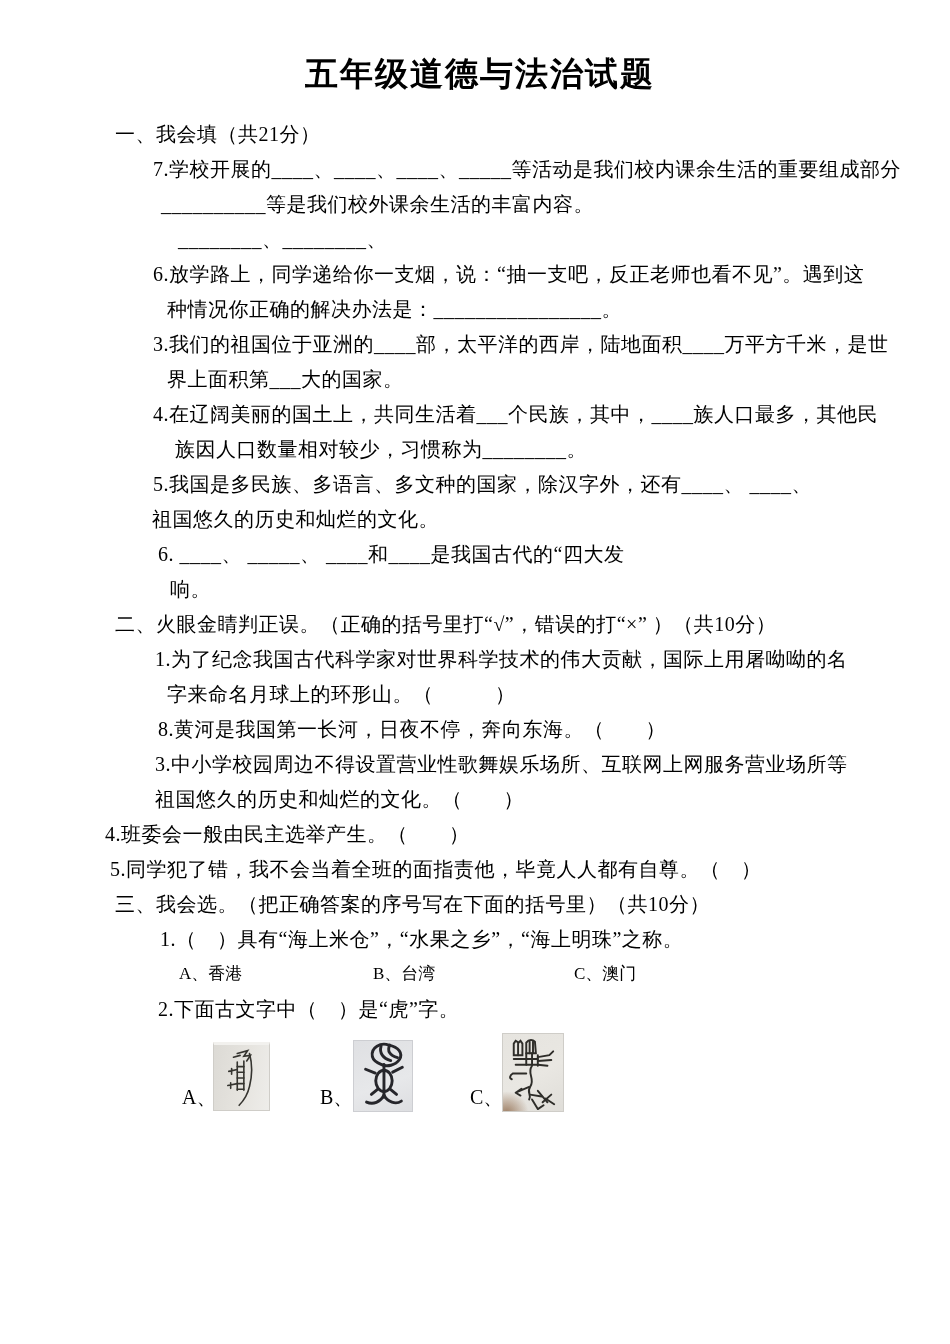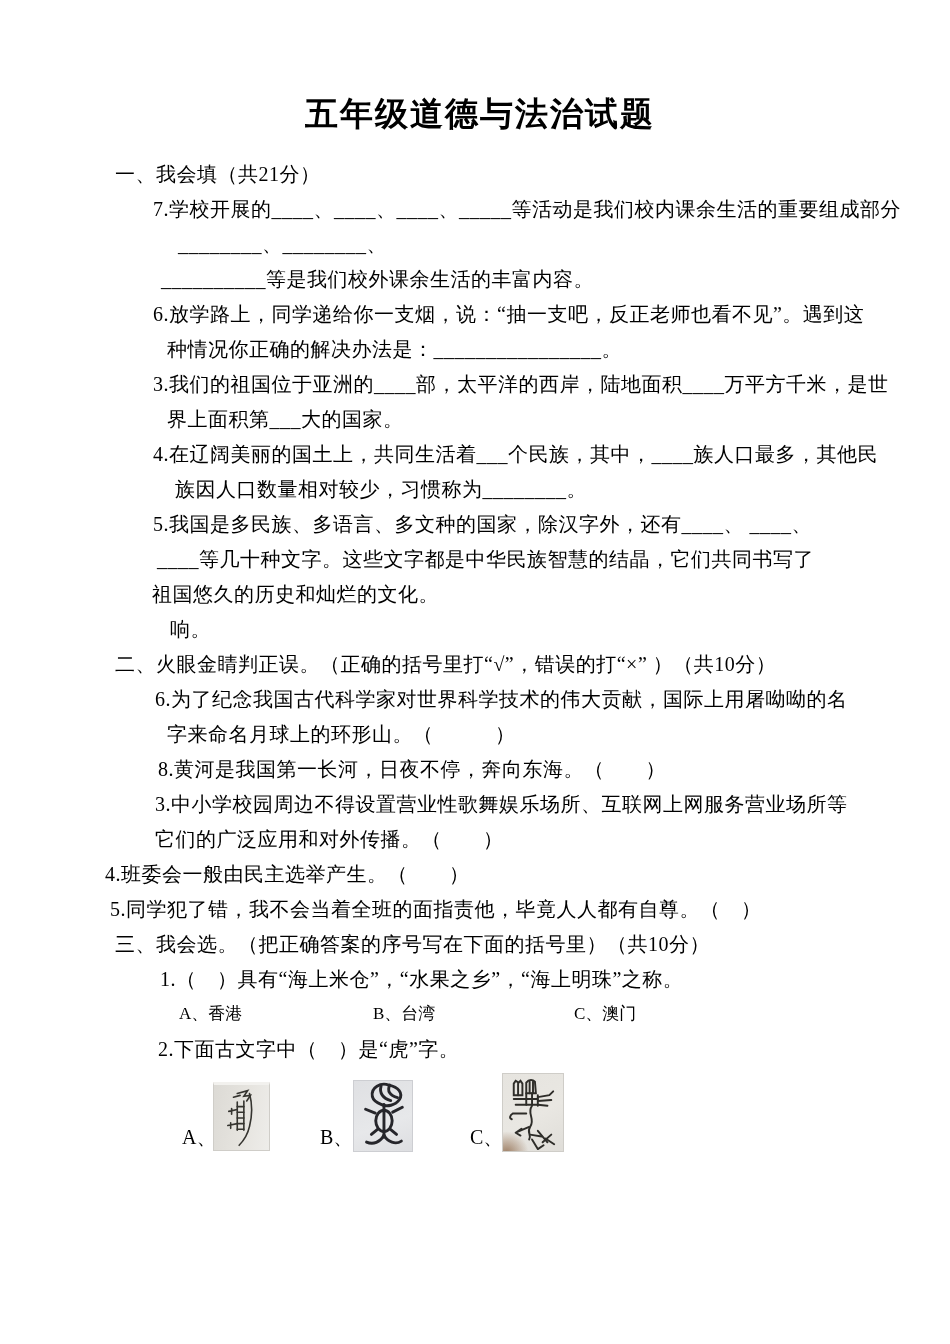--- a/index.html
+++ b/index.html
@@ -3,21 +3,21 @@
 <meta charset="utf-8">
 <style>
   html,body{margin:0;padding:0;background:#ffffff;}
   body{
     width:950px;height:1344px;overflow:hidden;
     font-family:"Liberation Serif","DejaVu Serif",serif;
     color:#000;
   }
   .page{
     box-sizing:border-box;width:950px;height:1344px;
-    padding:92px 90px 0 100px;background:#fff;position:relative;
+    padding:52px 90px 0 100px;background:#fff;position:relative;
   }
   .doc-title{
     font-family:"DejaVu Sans","Liberation Sans",sans-serif;
     font-weight:700;font-size:33px;letter-spacing:2px;
     text-align:center;margin:0 0 26px 0;color:#000;
   }
   .ln{
     font-size:20px;line-height:22px;margin:0 0 13px 0;
     white-space:pre;letter-spacing:0.5px;
   }
@@ -55,39 +55,39 @@
 </style>
 </head>
 <body>
 
 <div class="page">
 
   <h1 class="doc-title">五年级道德与法治试题</h1>
 
   <div class="ln heading in15">一、我会填（共21分）</div>
   <div class="ln in53">7.学校开展的____、____、____、_____等活动是我们校内课余生活的重要组成部分</div>
+  <div class="ln in61">__________等是我们校外课余生活的丰富内容。</div>
   <div class="ln in78">________、________、</div>
-  <div class="ln in61">__________等是我们校外课余生活的丰富内容。</div>
   <div class="ln in53">6.放学路上，同学递给你一支烟，说：“抽一支吧，反正老师也看不见”。遇到这</div>
   <div class="ln in67">种情况你正确的解决办法是：________________。</div>
   <div class="ln in53">3.我们的祖国位于亚洲的____部，太平洋的西岸，陆地面积____万平方千米，是世</div>
   <div class="ln in67">界上面积第___大的国家。</div>
   <div class="ln in53">4.在辽阔美丽的国土上，共同生活着___个民族，其中，____族人口最多，其他民</div>
   <div class="ln in75">族因人口数量相对较少，习惯称为________。</div>
   <div class="ln in53">5.我国是多民族、多语言、多文种的国家，除汉字外，还有____、 ____、</div>
-  <div class="ln in57">____等几十种文字。这些文字都是中华民族智慧的结晶，它们共同书写了</div>
   <div class="ln in52">祖国悠久的历史和灿烂的文化。</div>
+  <div class="ln in58">6. ____、 _____、 ____和____是我国古代的“四大发</div>
   <div class="ln in70">响。</div>
 
   <div class="ln heading in15">二、火眼金睛判正误。（正确的括号里打“√”，错误的打“×” ）（共10分）</div>
-  <div class="ln in55">6.为了纪念我国古代科学家对世界科学技术的伟大贡献，国际上用屠呦呦的名</div>
+  <div class="ln in55">1.为了纪念我国古代科学家对世界科学技术的伟大贡献，国际上用屠呦呦的名</div>
   <div class="ln in67">字来命名月球上的环形山。（　　　）</div>
   <div class="ln in58">8.黄河是我国第一长河，日夜不停，奔向东海。（　　）</div>
   <div class="ln in55">3.中小学校园周边不得设置营业性歌舞娱乐场所、互联网上网服务营业场所等</div>
-  <div class="ln in55">它们的广泛应用和对外传播。（　　）</div>
+  <div class="ln in55">祖国悠久的历史和灿烂的文化。（　　）</div>
   <div class="ln in5">4.班委会一般由民主选举产生。（　　）</div>
   <div class="ln in0">5.同学犯了错，我不会当着全班的面指责他，毕竟人人都有自尊。（　）</div>
 
   <div class="ln heading in15">三、我会选。（把正确答案的序号写在下面的括号里）（共10分）</div>
   <div class="ln in60">1.（　）具有“海上米仓”，“水果之乡”，“海上明珠”之称。</div>
 
   <div class="opt-row">
     <span class="opt-a">A、香港</span>
     <span class="opt-b">B、台湾</span>
     <span class="opt-c">C、澳门</span>

